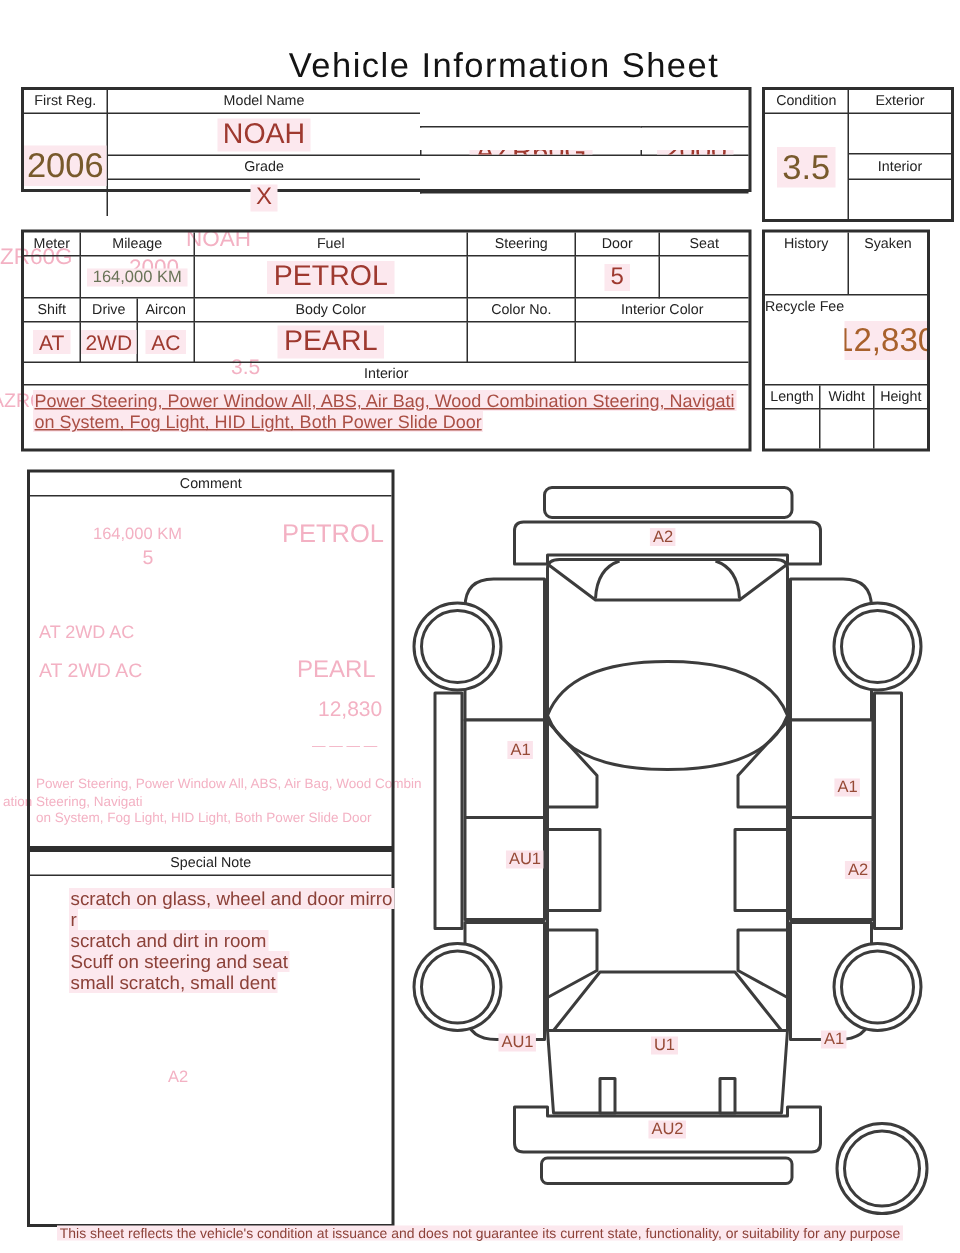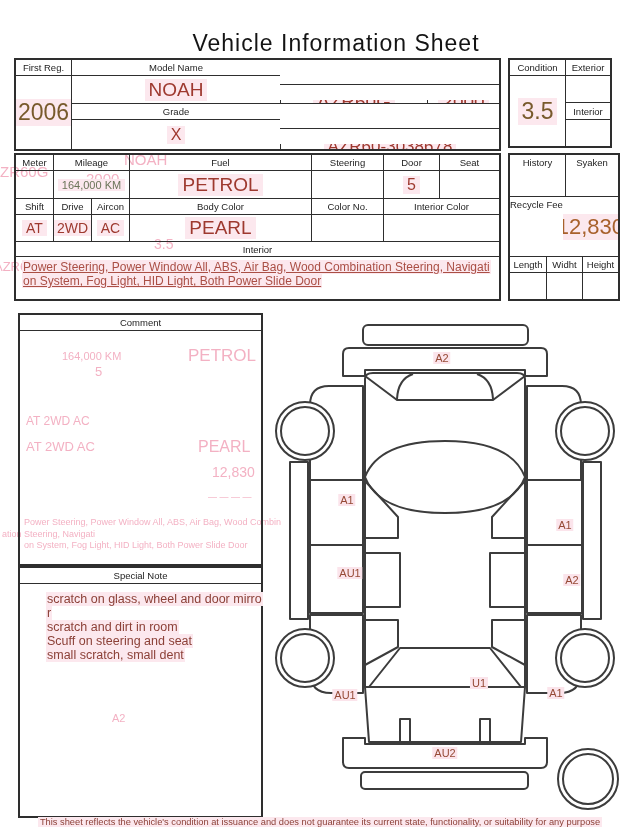--- a/index.html
+++ b/index.html
@@ -67,21 +67,21 @@
       <span class="ghost" style="left: 212px; top: 464px; font-size: 14px;">12,830</span>
       <span class="ghost" style="left: 208px; top: 492px; font-size: 9px;">— — — —</span>
       <span class="ghost" style="left: 24px; top: 517px; font-size: 9px;">Power Steering, Power Window All, ABS, Air Bag, Wood Combin</span>
       <span class="ghost" style="left: 2px; top: 529px; font-size: 9px;">ation Steering, Navigati</span>
       <span class="ghost" style="left: 24px; top: 540px; font-size: 9px;">on System, Fog Light, HID Light, Both Power Slide Door</span>
       <span class="ghost" style="left: 112px; top: 712px; font-size: 11px;">A2</span>
     </div>
 
   <h1 class="title">Vehicle Information Sheet</h1>
 
-  <div class="tbl" style="left:14px;top:58px;width:487px;height:93px;grid-template-columns:56px 208px 147px 1fr;grid-template-rows:16px 28px 16px 1fr;">
+  <div class="tbl" style="left:14px;top:58px;width:487px;height:70px;grid-template-columns:56px 208px 147px 1fr;grid-template-rows:16px 28px 16px 1fr;">
     <div class="c h br bb">First Reg.</div>
     <div class="c h bb">Model Name</div>
     <div class="c h bb bl">Model Type</div>
     <div class="c h bb bl">Exhaust</div>
 
     <div class="c br brown fs24" style="grid-row:2/5;grid-column:1;">
         <span class="hl">2006</span>
       </div>
     <div class="c bb red fs19">
         <span class="hl">NOAH</span>
@@ -96,21 +96,21 @@
     <div class="c h bb" style="grid-column:2;">Grade</div>
     <div class="c h bb bl" style="grid-column:3/5;">Chassis Number</div>
     <div class="c red fs16" style="grid-column:2;">
         <span class="hl">X</span>
       </div>
     <div class="c bl red fs18" style="grid-column:3/5;">
         <span class="hl">AZR60-3038678</span>
       </div>
   </div>
 
-  <div class="tbl" style="left:508px;top:58px;width:104px;height:90px;grid-template-columns:56px 1fr;grid-template-rows:16px 27px 17px 1fr;">
+  <div class="tbl" style="left:508px;top:58px;width:128px;height:90px;grid-template-columns:56px 1fr;grid-template-rows:16px 27px 17px 1fr;">
     <div class="c h br bb">Condition</div>
     <div class="c h bb">Exterior</div>
     <div class="c br brown fs24" style="grid-row:2/5;grid-column:1;">
         <span class="hl">3.5</span>
       </div>
     <div class="c bb"></div>
     <div class="c h bb">Interior</div>
     <div class="c"></div>
   </div>
 
@@ -258,21 +258,21 @@
       </g>
     </svg>
     <div id="diagram-labels">
         <span class="dlabel" style="left: 169px; top: 43px;">A2</span>
         <span class="dlabel" style="left: 74px; top: 185px;">A1</span>
         <span class="dlabel" style="left: 292px; top: 210px;">A1</span>
         <span class="dlabel" style="left: 77px; top: 258px;">AU1</span>
         <span class="dlabel" style="left: 299px; top: 265px;">A2</span>
         <span class="dlabel" style="left: 72px; top: 380px;">AU1</span>
         <span class="dlabel" style="left: 283px; top: 378px;">A1</span>
-        <span class="dlabel" style="left: 170px; top: 368px; margin-left: 36px;">U1</span>
+        <span class="dlabel" style="left: 170px; top: 382px;">U1</span>
         <span class="dlabel" style="left: 172px; top: 438px;">AU2</span>
       </div>
   </div>
 
   <div class="disclaimer">
     <span class="hl">This sheet reflects the vehicle's condition at issuance and does not guarantee its current state, functionality, or suitability for any purpose</span>
   </div>
 
 </div>
 

